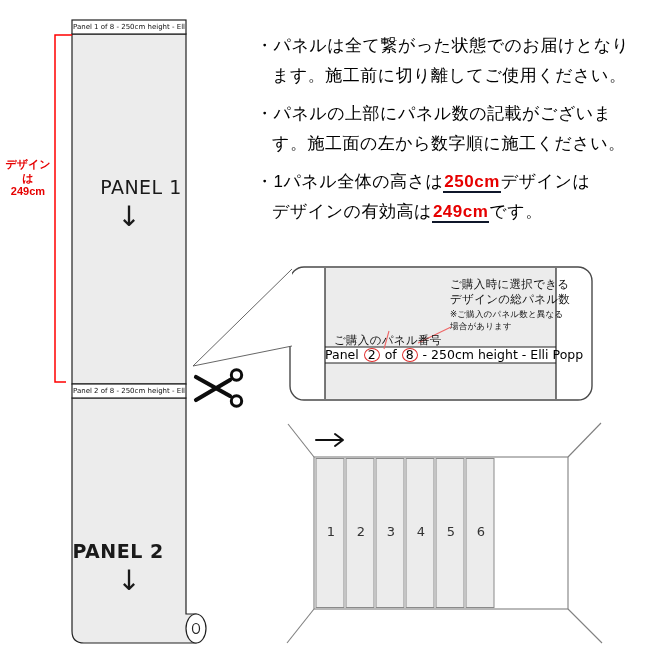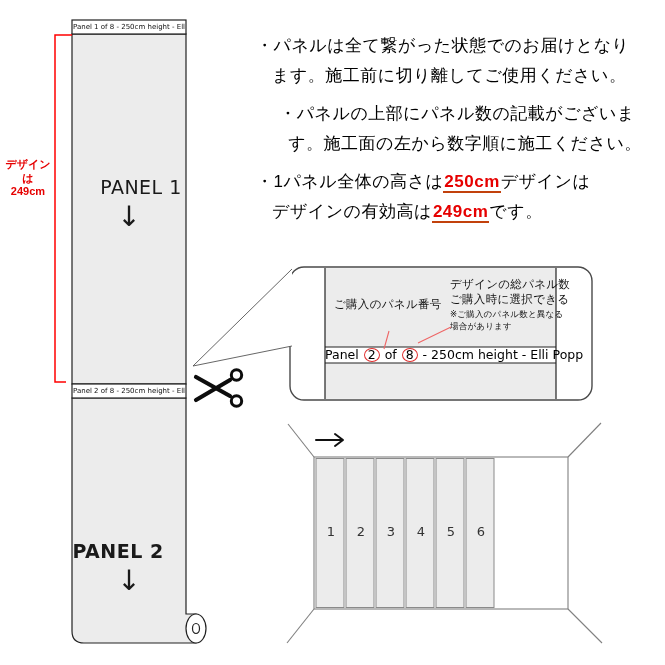--- a/index.html
+++ b/index.html
@@ -6,21 +6,21 @@
   #stage{position:relative;width:665px;height:665px;background:#fff;overflow:hidden;
          font-family:"Liberation Sans","DejaVu Sans",sans-serif;color:#111;}
   .abs{position:absolute;}
   svg{position:absolute;left:0;top:0;}
   .panel-hdr{font-family:"DejaVu Sans",sans-serif;font-size:7px;color:#111;text-align:center;line-height:14px;white-space:nowrap;overflow:hidden;}
   .panel-label{font-family:"DejaVu Sans",sans-serif;font-size:19px;color:#1a1a1a;text-align:center;letter-spacing:.5px;}
   .panel-downarrow{font-family:"DejaVu Sans",sans-serif;font-size:28px;color:#1a1a1a;text-align:center;line-height:28px;}
   .side-note{color:#e60000;font-weight:bold;font-size:11px;line-height:13.5px;text-align:center;}
   .jp{font-size:17px;line-height:30px;letter-spacing:.5px;color:#000;}
   .jp .ind{display:block;padding-left:16px;}
-  .redtxt{color:#e60000;font-weight:bold;border-bottom:2px solid #c2410c;padding:0 1px 0px 1px;}
+  .redtxt{color:#e60000;font-weight:bold;border-bottom:2px solid #0f172a;padding:0 1px 0px 1px;}
   .call-label{font-size:11.5px;color:#111;line-height:15px;letter-spacing:.3px;}
   .call-note{font-size:8.5px;color:#111;line-height:12px;letter-spacing:.2px;}
   .strip{font-family:"DejaVu Sans",sans-serif;font-size:12.5px;color:#000;text-align:center;line-height:16px;white-space:nowrap;}
   .circled{display:inline-block;border:1.4px solid #e03030;border-radius:50%;padding:0 3px;line-height:12px;margin:0 1px;}
   .wall-nums{display:flex;width:180px;}
   .wall-nums span{width:30px;text-align:center;font-family:"DejaVu Sans",sans-serif;font-size:13px;color:#333;}
 </style>
 </head>
 <body>
 
@@ -96,33 +96,33 @@
 
   <div class="abs side-note" style="left:2px;top:158px;width:52px;text-align:center;">
     <div>デザインは</div>
     <div>249cm</div>
   </div>
 
   <div class="abs jp" style="left:256px;top:31px;width:402px;">
     <span>・パネルは全て繋がった状態でのお届けとなり</span>
     <span class="ind">ます。施工前に切り離してご使用ください。</span>
   </div>
-  <div class="abs jp" style="left:256px;top:99px;width:402px;text-align:center;">
+  <div class="abs jp" style="left:256px;top:99px;width:402px;">
     <span>・パネルの上部にパネル数の記載がございま</span>
     <span class="ind">す。施工面の左から数字順に施工ください。</span>
   </div>
   <div class="abs jp" style="left:256px;top:167px;width:402px;">
     <span>・1パネル全体の高さは</span><span class="redtxt">250cm</span><span>デザインは</span>
     <span class="ind"><span>デザインの有効高は</span><span class="redtxt">249cm</span><span>です。</span></span>
   </div>
 
-  <div class="abs call-label" style="left:334px;top:297px;">ご購入のパネル番号</div>
+  <div class="abs call-label" style="left:334px;top:333px;">ご購入のパネル番号</div>
   <div class="abs call-label" style="left:450px;top:277px;">
+    <div>ご購入時に選択できる</div>
     <div>デザインの総パネル数</div>
-    <div>ご購入時に選択できる</div>
   </div>
   <div class="abs call-note" style="left:450px;top:308px;">
     <div>※ご購入のパネル数と異なる</div>
     <div>場合があります</div>
   </div>
 
   <div class="abs strip" style="left:325px;top:347px;width:231px;">
     <span>Panel </span><span class="circled">2</span><span> of </span><span class="circled">8</span><span> - 250cm height - Elli Popp</span>
   </div>
 

